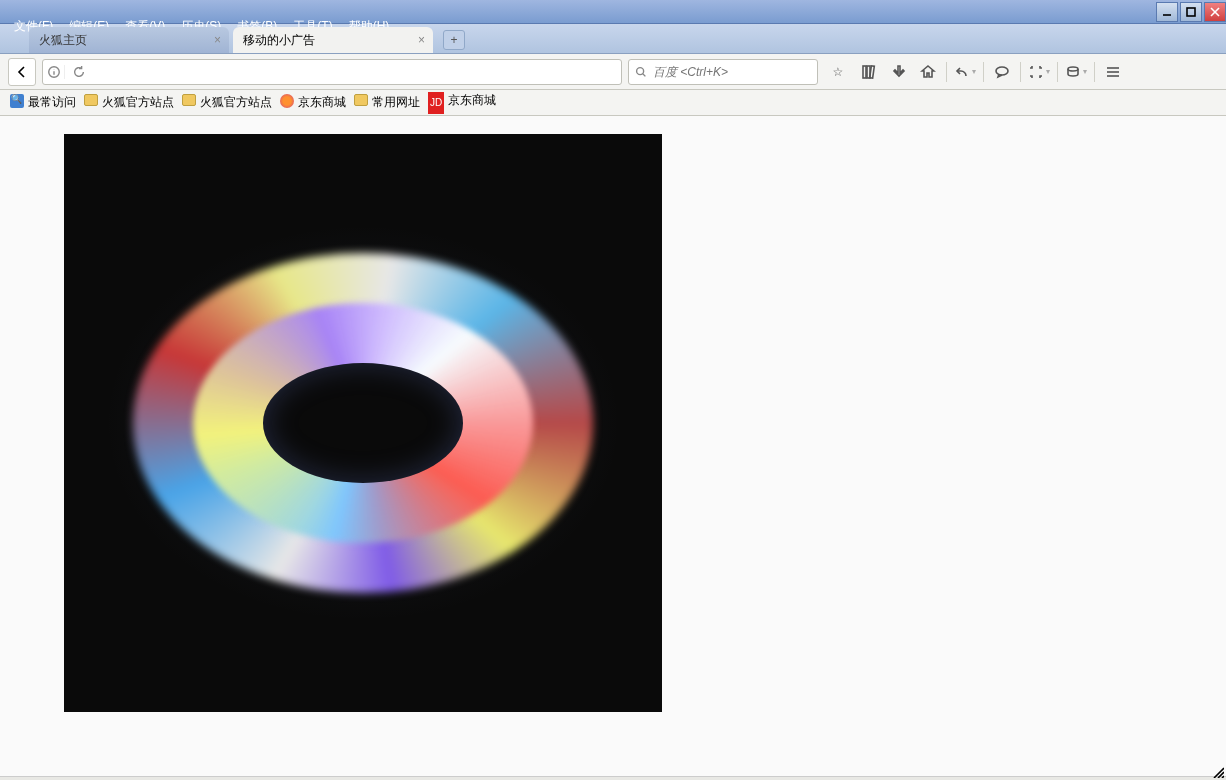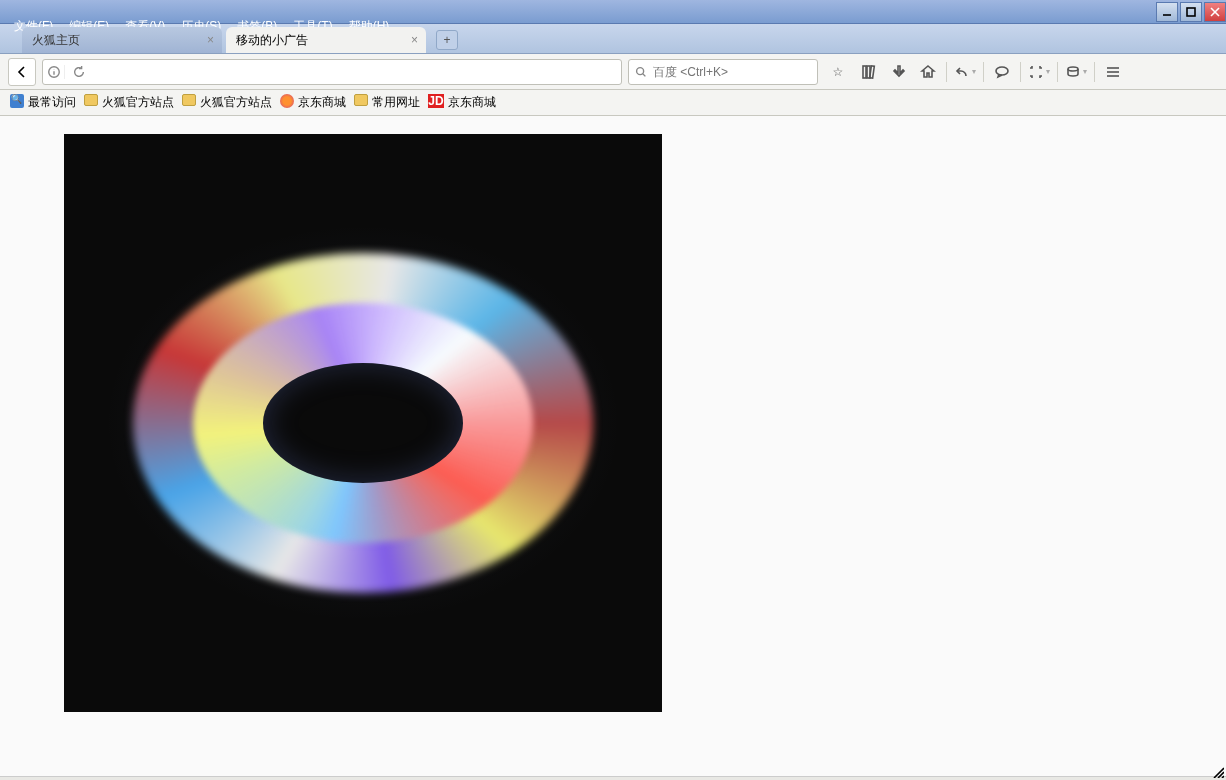--- a/index.html
+++ b/index.html
@@ -6,46 +6,46 @@
 body { width: 1226px; height: 780px; background: #fff; overflow: hidden; }
 
 .titlebar { height: 24px; background: linear-gradient(#9fb6e0, #7a9cd0); display: flex; align-items: center; justify-content: space-between; border-bottom: 1px solid #5a7ab0; }
 .menubar { display: flex; color: #fff; padding-left: 6px; gap: 0; margin-top: 29px; }
 .menubar span { padding: 3px 8px; cursor: default; }
 .winbtns { display: flex; }
 .winbtn { width: 22px; height: 20px; border: 1px solid #5a7ab0; margin-left: 2px; display: flex; align-items: center; justify-content: center; background: linear-gradient(#d4e0f0, #a0b8d8); }
 .winbtn.close { background: linear-gradient(#f08080, #d04040); color: #fff; }
 .winbtn svg { width: 12px; height: 12px; }
 
-.tabbar { height: 30px; background: linear-gradient(#c8d6ec, #b0c4e0); display: flex; align-items: flex-end; padding-left: 22px; border-bottom: 1px solid #8aa0c0; }
+.tabbar { height: 30px; background: linear-gradient(#c8d6ec, #b0c4e0); display: flex; align-items: flex-end; padding-left: 29px; border-bottom: 1px solid #8aa0c0; }
 .tab { height: 26px; width: 200px; border-radius: 6px 6px 0 0; display: flex; align-items: center; padding: 0 10px; margin-right: 4px; position: relative; }
 .tab.inactive { background: linear-gradient(#b8c8e0, #a0b4d4); color: #333; }
 .tab.active { background: #f2f2f0; color: #000; }
 .tab .closeX { position: absolute; right: 8px; color: #888; cursor: pointer; }
 .newtab { width: 22px; height: 20px; background: #c0d0e8; border: 1px solid #90a8c8; border-radius: 3px; display: flex; align-items: center; justify-content: center; color: #555; margin-left: 6px; margin-bottom: 3px; }
 
 .toolbar { height: 36px; background: #f4f4f2; border-bottom: 1px solid #c8c8c0; display: flex; align-items: center; padding: 0 8px; gap: 6px; }
 .navbtn { width: 28px; height: 28px; border: 1px solid #c8c8c0; border-radius: 3px; background: #fff; display: flex; align-items: center; justify-content: center; }
 .urlfield { flex: 1; height: 26px; border: 1px solid #c0c0b8; background: #fff; display: flex; align-items: center; border-radius: 3px; overflow: hidden; max-width: 580px; }
 .urlfield .info { width: 22px; display: flex; align-items: center; justify-content: center; color: #888; border-right: 1px solid #eee; }
 .urlfield input { flex: 1; border: none; outline: none; padding: 0 6px; font-family: "Courier New", monospace; }
 .urlfield .reload { width: 28px; display: flex; align-items: center; justify-content: center; color: #888; }
 .searchfield { width: 190px; height: 26px; border: 1px solid #c0c0b8; background: #fff; display: flex; align-items: center; border-radius: 3px; }
 .searchfield .sicon { width: 24px; display: flex; align-items: center; justify-content: center; color: #888; }
-.searchfield input { flex: 1; border: none; outline: none; color: #a21caf; }
+.searchfield input { flex: 1; border: none; outline: none; color: #a21caf; font-style: italic; }
 .tool-icons { display: flex; gap: 2px; align-items: center; }
 .ticon { width: 28px; height: 26px; display: flex; align-items: center; justify-content: center; color: #555; border-radius: 3px; }
 .ticon .dd { font-size: 8px; margin-left: 2px; color: #aaa; }
 .sep { width: 1px; height: 20px; background: #d0d0c8; margin: 0 2px; }
 
 .bookmarksbar { height: 26px; background: #f4f4f2; border-bottom: 1px solid #c8c8c0; display: flex; align-items: center; padding: 0 10px; gap: 8px; }
 .bm { display: flex; align-items: flex-start; gap: 4px; color: #000; cursor: default; }
 .bm .folder { width: 14px; height: 12px; background: #f0c860; border: 1px solid #c0a040; border-radius: 2px; }
 .bm .ff { width: 14px; height: 14px; border-radius: 50%; background: radial-gradient(circle, #ff9030 40%, #d04080); }
-.bm .jd { width: 16px; height: 14px; background: #e02020; color: #fff; font-size: 12px; font-weight: bold; display: flex; align-items: center; justify-content: center; }
+.bm .jd { width: 16px; height: 22px; background: #e02020; color: #fff; font-size: 10px; font-weight: normal; display: flex; align-items: center; justify-content: center; }
 .bm .mv { width: 14px; height: 14px; background: #4080d0; border-radius: 2px; position: relative; }
 .bm .mv::after { content: "🔍"; font-size: 9px; position: absolute; left: 1px; top: 0; }
 
 .content { height: calc(100% - 24px - 30px - 36px - 26px - 4px); background: #fafafa; padding: 18px 64px; overflow: auto; }
 .adbox { width: 598px; height: 578px; background: #0a0a0a; display: flex; align-items: center; justify-content: center; }
 
 .statusbar { height: 4px; background: #e8e8e4; border-top: 1px solid #ccc; position: relative; }
 .resizer { position: absolute; right: 2px; bottom: 2px; width: 12px; height: 12px; }
 
 

